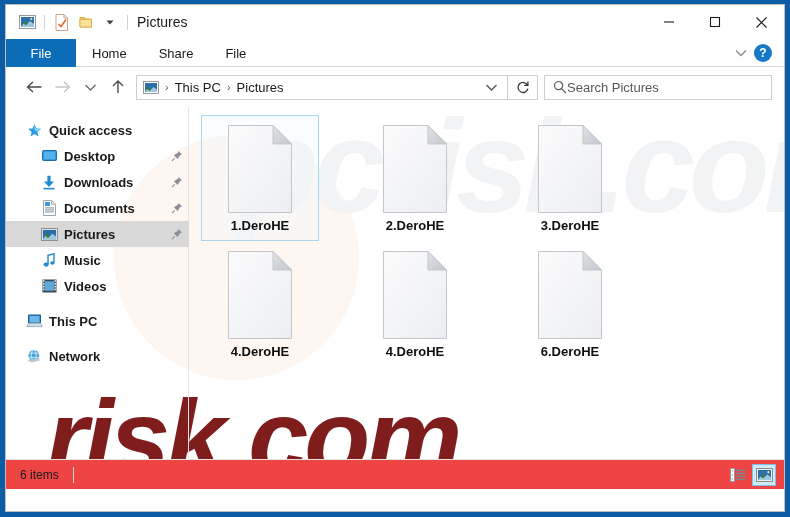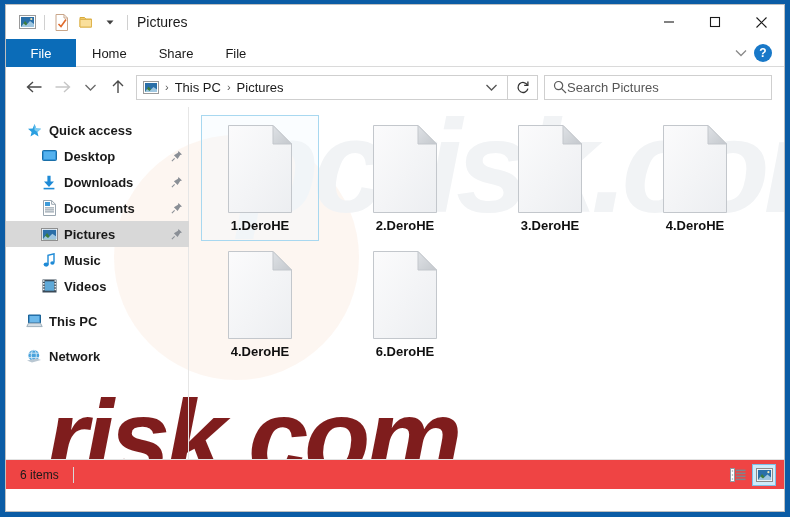--- a/index.html
+++ b/index.html
@@ -186,21 +186,21 @@
     background: transparent;
     padding: 6px 0 0 6px;
   }
   #grid {
     display: flex; flex-wrap: wrap;
     align-content: flex-start;
     padding-left: 6px; padding-top: 2px;
   }
   .file-item {
     width: 118px; height: 126px;
-    margin-right: 27px;
+    margin-right: 37px;
     display: flex; flex-direction: column;
     align-items: center;
     padding-top: 8px;
     border: 1px solid transparent;
   }
   .file-item.selected {
     border: 1px solid #a8d8f0;
     background: rgba(240,249,255,.35);
   }
   .doc-ico { width: 72px; height: 90px; }

